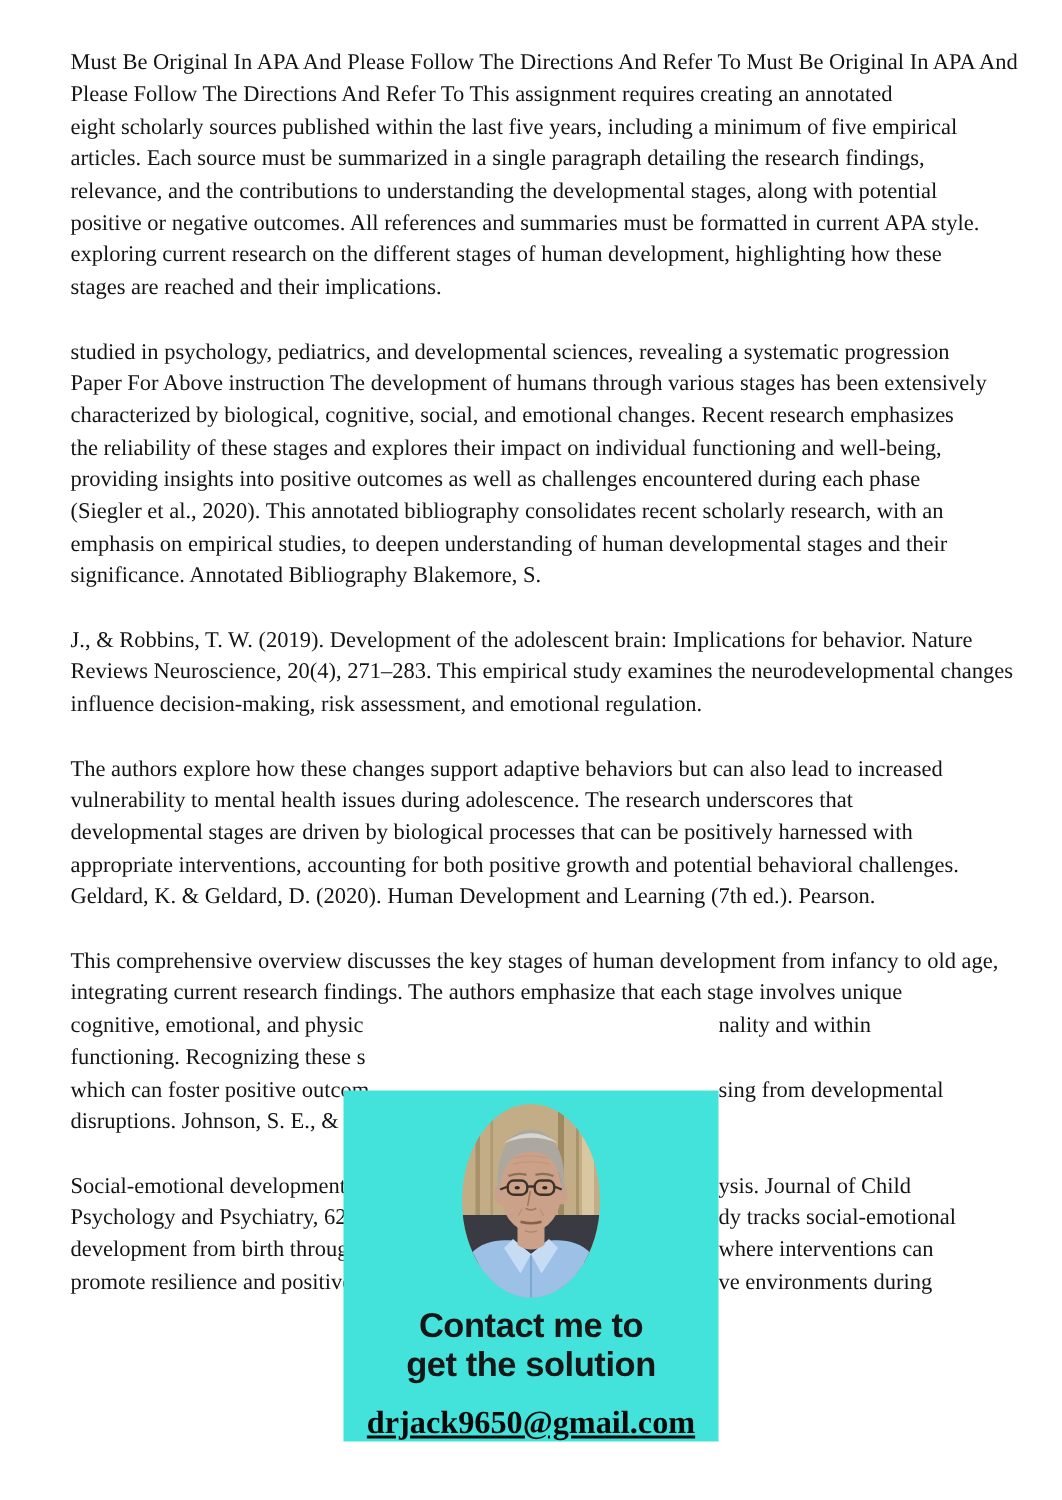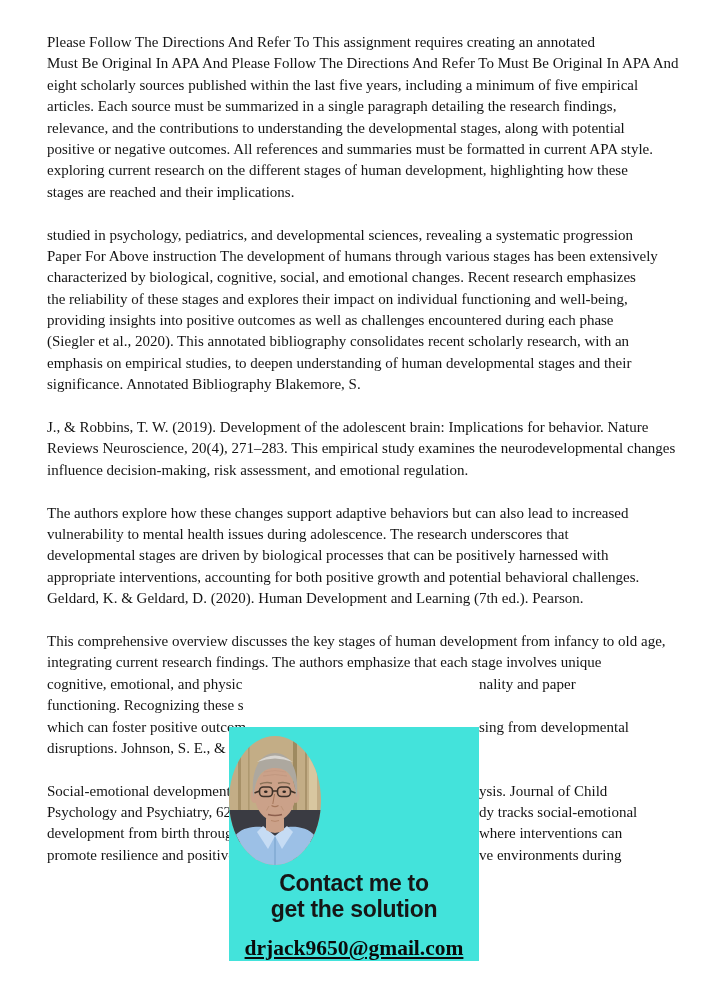--- a/index.html
+++ b/index.html
@@ -8,34 +8,34 @@
     --skin:#cba189; --skin_shadow:#a87c5e; --shirt:#9cc0e6; --collar:#c6dcf4; --glasses:#3e3229;
   }
   html,body{margin:0;padding:0;}
   body{width:708px;height:1000px;background:var(--page_bg);overflow:hidden;position:relative;
        font-family:"Liberation Serif", serif;color:var(--doc_text);}
   .doc{position:absolute;left:47px;top:32px;width:630px;font-size:15px;}
   .para{margin:0 0 21.4px 0;}
   .line{height:21.4px;line-height:21.4px;white-space:nowrap;position:relative;}
   .frag-right{position:absolute;left:432px;top:0;}
   .card{position:absolute;left:229px;top:727px;width:250px;height:234px;background:var(--overlay_bg);
-        z-index:5;display:flex;flex-direction:column;}
+        z-index:5;display:flex;flex-direction:column;align-items:center;}
   .photo{margin-top:9px;width:92px;height:129px;display:block;}
   .headline{margin-top:5px;font-family:"Liberation Sans", sans-serif;font-weight:700;
             font-size:23px;line-height:26px;letter-spacing:-0.3px;color:var(--overlay_text);text-align:center;}
   .email{margin-top:13px;font-family:"Liberation Serif", serif;font-weight:700;font-size:21.5px;
          line-height:26px;color:var(--email_color);text-align:center;text-decoration:underline;}
 </style>
 </head>
 <body>
 
 <div class="doc">
     <div class="para">
+      <div class="line">Must Be Original In APA And Please Follow The Directions And Refer To Must Be Original In APA And</div>
       <div class="line">Please Follow The Directions And Refer To This assignment requires creating an annotated</div>
-      <div class="line">Must Be Original In APA And Please Follow The Directions And Refer To Must Be Original In APA And</div>
       <div class="line">eight scholarly sources published within the last five years, including a minimum of five empirical</div>
       <div class="line">articles. Each source must be summarized in a single paragraph detailing the research findings,</div>
       <div class="line">relevance, and the contributions to understanding the developmental stages, along with potential</div>
       <div class="line">positive or negative outcomes. All references and summaries must be formatted in current APA style.</div>
       <div class="line">exploring current research on the different stages of human development, highlighting how these</div>
       <div class="line">stages are reached and their implications.</div>
     </div>
     <div class="para">
       <div class="line">studied in psychology, pediatrics, and developmental sciences, revealing a systematic progression</div>
       <div class="line">Paper For Above instruction The development of humans through various stages has been extensively</div>
@@ -54,21 +54,21 @@
     <div class="para">
       <div class="line">The authors explore how these changes support adaptive behaviors but can also lead to increased</div>
       <div class="line">vulnerability to mental health issues during adolescence. The research underscores that</div>
       <div class="line">developmental stages are driven by biological processes that can be positively harnessed with</div>
       <div class="line">appropriate interventions, accounting for both positive growth and potential behavioral challenges.</div>
       <div class="line">Geldard, K. &amp; Geldard, D. (2020). Human Development and Learning (7th ed.). Pearson.</div>
     </div>
     <div class="para">
       <div class="line">This comprehensive overview discusses the key stages of human development from infancy to old age,</div>
       <div class="line">integrating current research findings. The authors emphasize that each stage involves unique</div>
-      <div class="line"><span>cognitive, emotional, and physic</span><span class="frag-right">nality and paper</span></div>
+      <div class="line"><span>cognitive, emotional, and physic</span><span class="frag-right">nality and within</span></div>
       <div class="line"><span>functioning. Recognizing these s</span></div>
       <div class="line"><span>which can foster positive outcom</span><span class="frag-right">sing from developmental</span></div>
       <div class="line"><span>disruptions. Johnson, S. E., &amp; Jo</span><span class="frag-right"></span></div>
     </div>
     <div class="para">
       <div class="line"><span>Social-emotional development o</span><span class="frag-right">ysis. Journal of Child</span></div>
       <div class="line"><span>Psychology and Psychiatry, 62(</span><span class="frag-right">dy tracks social-emotional</span></div>
       <div class="line"><span>development from birth through</span><span class="frag-right">where interventions can</span></div>
       <div class="line"><span>promote resilience and positive </span><span class="frag-right">ve environments during</span></div>
     </div>

